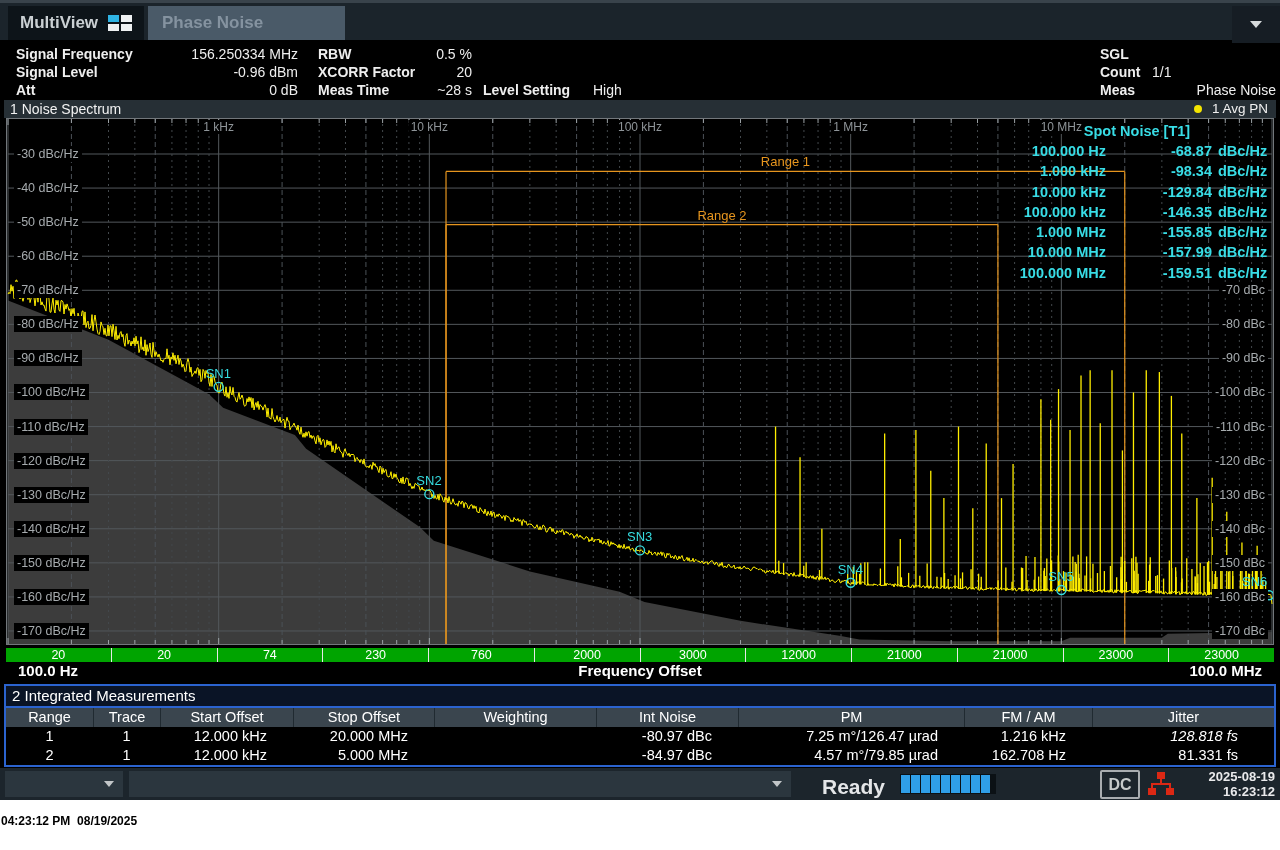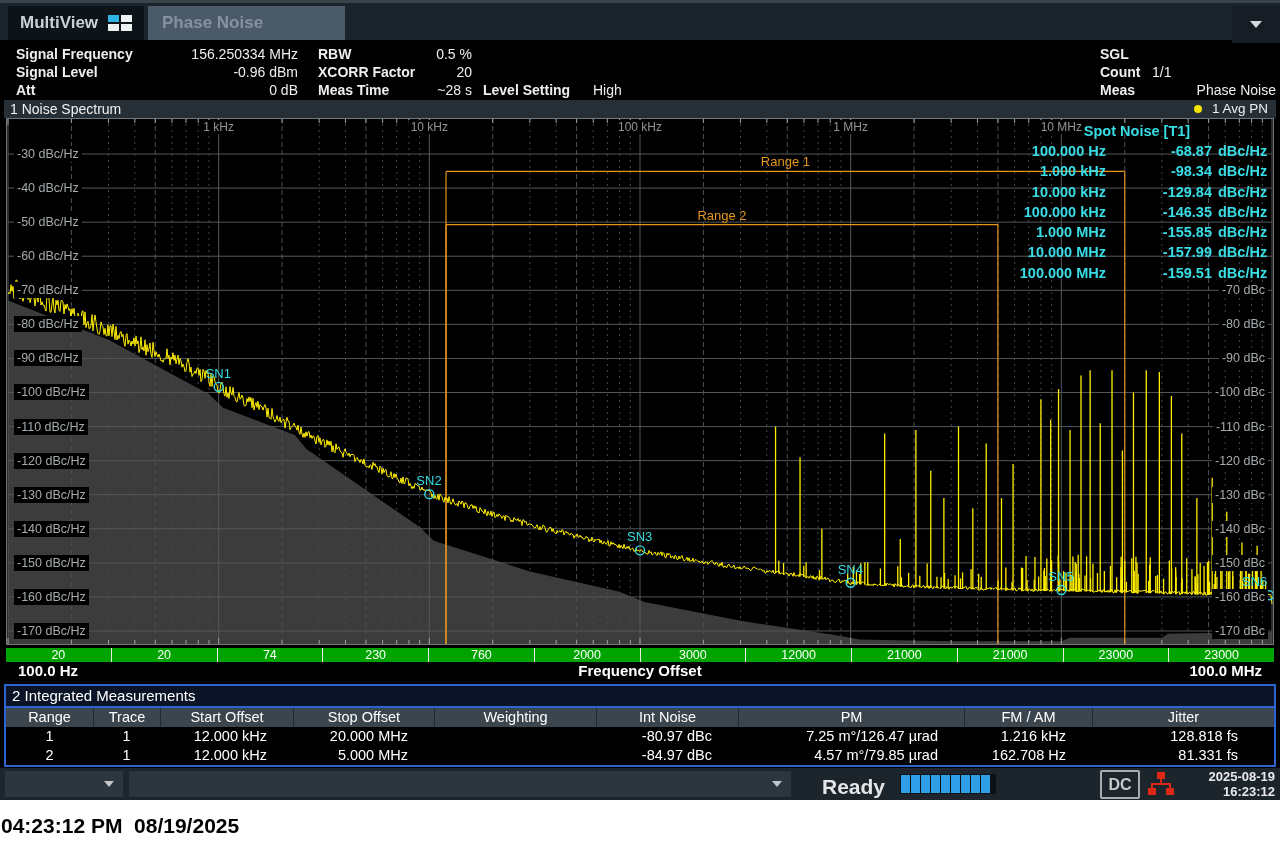--- a/index.html
+++ b/index.html
@@ -73,21 +73,21 @@
   .ready{position:absolute;left:822px;top:7px;color:#e4e6e8;font-size:21px;font-weight:bold;}
   .prog{position:absolute;left:900px;top:6px;width:96px;height:20px;background:#0b1115;
         display:flex;align-items:center;padding-left:1px;box-sizing:border-box;}
   .prog i{width:9px;height:18px;background:#2f9fe8;margin-right:1px;}
   .dcbox{position:absolute;left:1100px;top:2px;width:36px;height:25px;border:2px solid #a9adb0;
          border-radius:2px;color:#c6caca;font-size:16px;font-weight:bold;text-align:center;line-height:25px;}
   .dtwrap{position:absolute;right:5px;top:1px;text-align:right;color:#eaeaec;font-size:13px;
           font-weight:bold;line-height:15px;}
 
   .caption{position:absolute;left:0;top:800px;width:1280px;height:50px;background:#ffffff;}
-  .caption span{position:absolute;left:1px;top:14px;color:#000;font-size:21px;font-weight:bold;white-space:pre;}
+  .caption span{position:absolute;left:1px;top:14px;color:#000;font-size:12px;font-weight:bold;white-space:pre;}
 </style>
 </head>
 <body>
 
 <div class="screen">
   <div class="app">
 
     <div class="tabbar">
       <div class="tab-mv">
         <span class="lbl">MultiView</span>
@@ -621,21 +621,21 @@
       <div id="im-rows">
           <div class="im-row">
             <div class="im-cell" style="width: 87px; text-align: center;">1</div>
             <div class="im-cell" style="width: 67px; text-align: center;">1</div>
             <div class="im-cell" style="width: 133px; text-align: right; padding-right: 26px;">12.000 kHz</div>
             <div class="im-cell" style="width: 141px; text-align: right; padding-right: 26px;">20.000 MHz</div>
             <div class="im-cell" style="width: 162px; text-align: right; padding-right: 26px;"></div>
             <div class="im-cell" style="width: 142px; text-align: right; padding-right: 26px;">-80.97 dBc</div>
             <div class="im-cell" style="width: 226px; text-align: right; padding-right: 26px;">7.25 m°/126.47 µrad</div>
             <div class="im-cell" style="width: 128px; text-align: right; padding-right: 26px;">1.216 kHz</div>
-            <div class="im-cell" style="flex: 1 1 0%; text-align: right; padding-right: 36px;">128.818 fs</div>
+            <div class="im-cell" style="flex: 1 1 0%; text-align: right; padding-right: 36px; font-style: italic;">128.818 fs</div>
           </div>
           <div class="im-row">
             <div class="im-cell" style="width: 87px; text-align: center;">2</div>
             <div class="im-cell" style="width: 67px; text-align: center;">1</div>
             <div class="im-cell" style="width: 133px; text-align: right; padding-right: 26px;">12.000 kHz</div>
             <div class="im-cell" style="width: 141px; text-align: right; padding-right: 26px;">5.000 MHz</div>
             <div class="im-cell" style="width: 162px; text-align: right; padding-right: 26px;"></div>
             <div class="im-cell" style="width: 142px; text-align: right; padding-right: 26px;">-84.97 dBc</div>
             <div class="im-cell" style="width: 226px; text-align: right; padding-right: 26px;">4.57 m°/79.85 µrad</div>
             <div class="im-cell" style="width: 128px; text-align: right; padding-right: 26px;">162.708 Hz</div>

